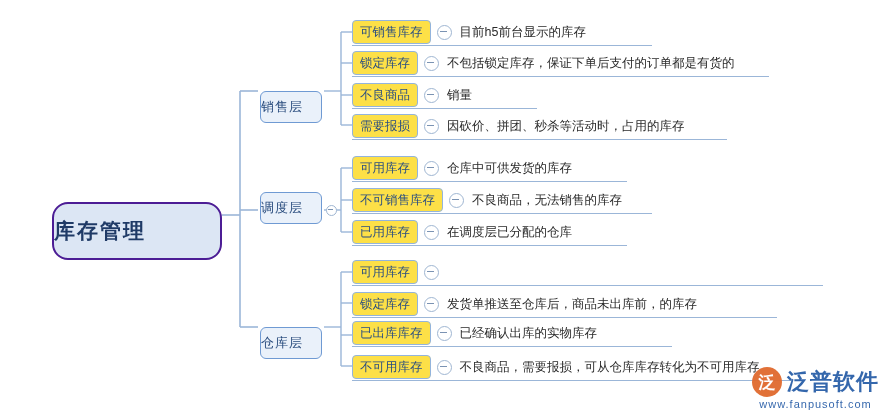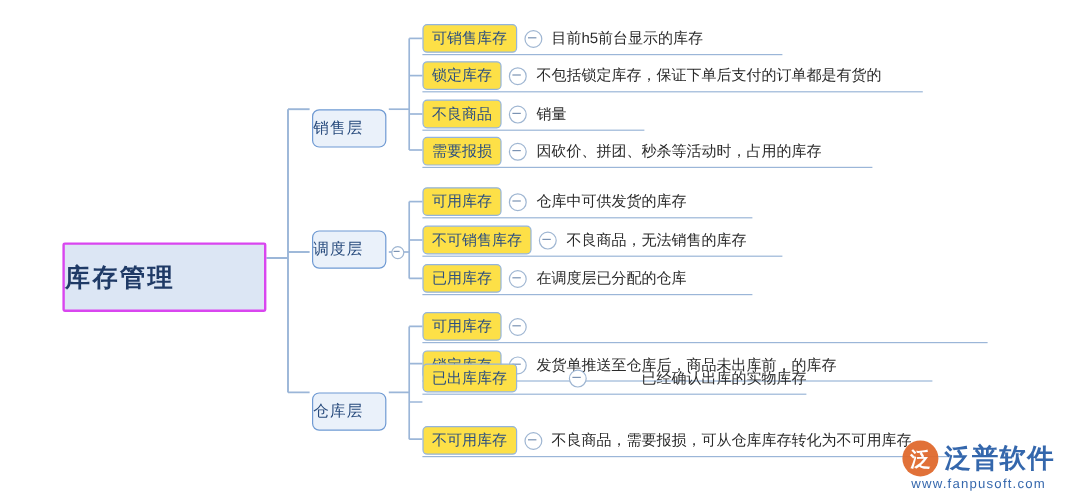--- a/index.html
+++ b/index.html
@@ -35,22 +35,22 @@
     justify-content: flex-start;
     margin-top: 16px;
   }
   
   .root-node {
     left: 52px;
     top: 186px;
     width: 170px;
     height: 58px;
     background: #dce6f4;
-    border: 2px solid #d946ef;
-    border-radius: 2px;
+    border: 2px solid #4c1d95;
+    border-radius: 16px;
     color: #1f3a66;
     font-size: 21px;
     font-weight: bold;
     letter-spacing: 2px;
   }
   
   .l2-node {
     width: 62px;
     height: 32px;
     background: #eaf1fa;
@@ -280,21 +280,21 @@
     <div class="leaf-underline" style="width:471px;"></div>
   </div>
 
   <div class="leaf" style="left:352px; top:291px; width:425px;">
     <div class="leaf-label">锁定库存</div>
     <div class="collapse-icon"></div>
     <div class="leaf-desc">发货单推送至仓库后，商品未出库前，的库存</div>
     <div class="leaf-underline" style="width:425px;"></div>
   </div>
 
-  <div class="leaf" style="left:352px; top:302px; width:320px;justify-content:space-between;">
+  <div class="leaf" style="left:352px; top:320px; width:320px;">
     <div class="leaf-label">已出库库存</div>
     <div class="collapse-icon"></div>
     <div class="leaf-desc">已经确认出库的实物库存</div>
     <div class="leaf-underline" style="width:320px;"></div>
   </div>
 
   <div class="leaf" style="left:352px; top:354px; width:440px;">
     <div class="leaf-label">不可用库存</div>
     <div class="collapse-icon"></div>
     <div class="leaf-desc">不良商品，需要报损，可从仓库库存转化为不可用库存</div>

